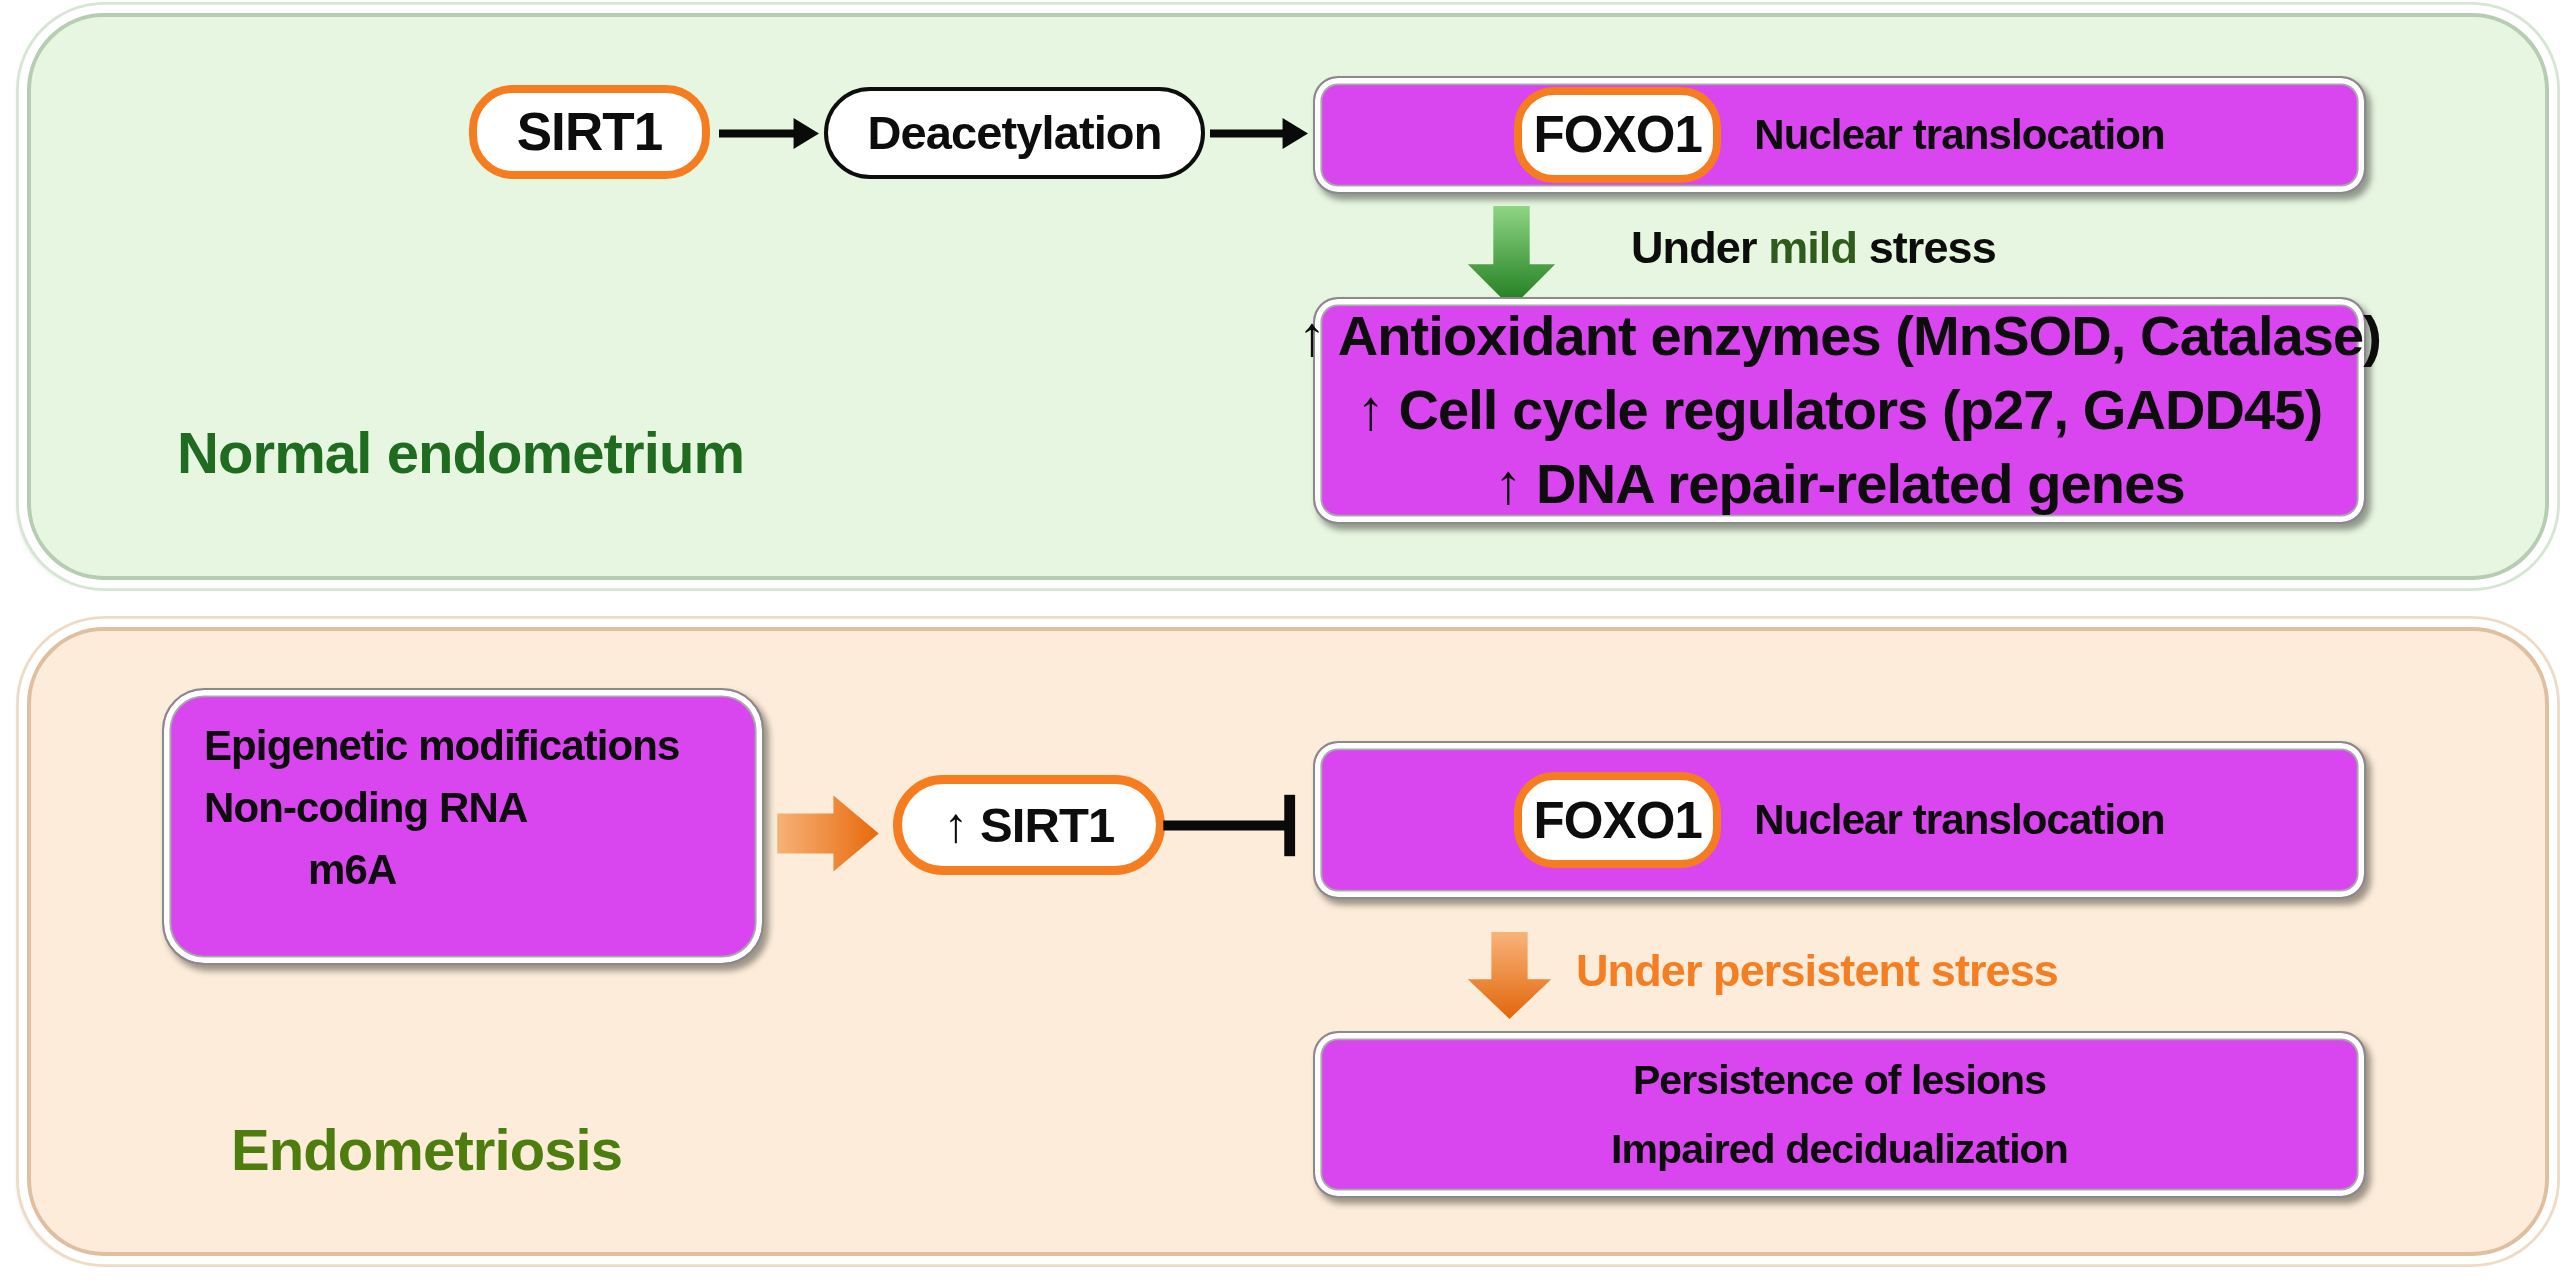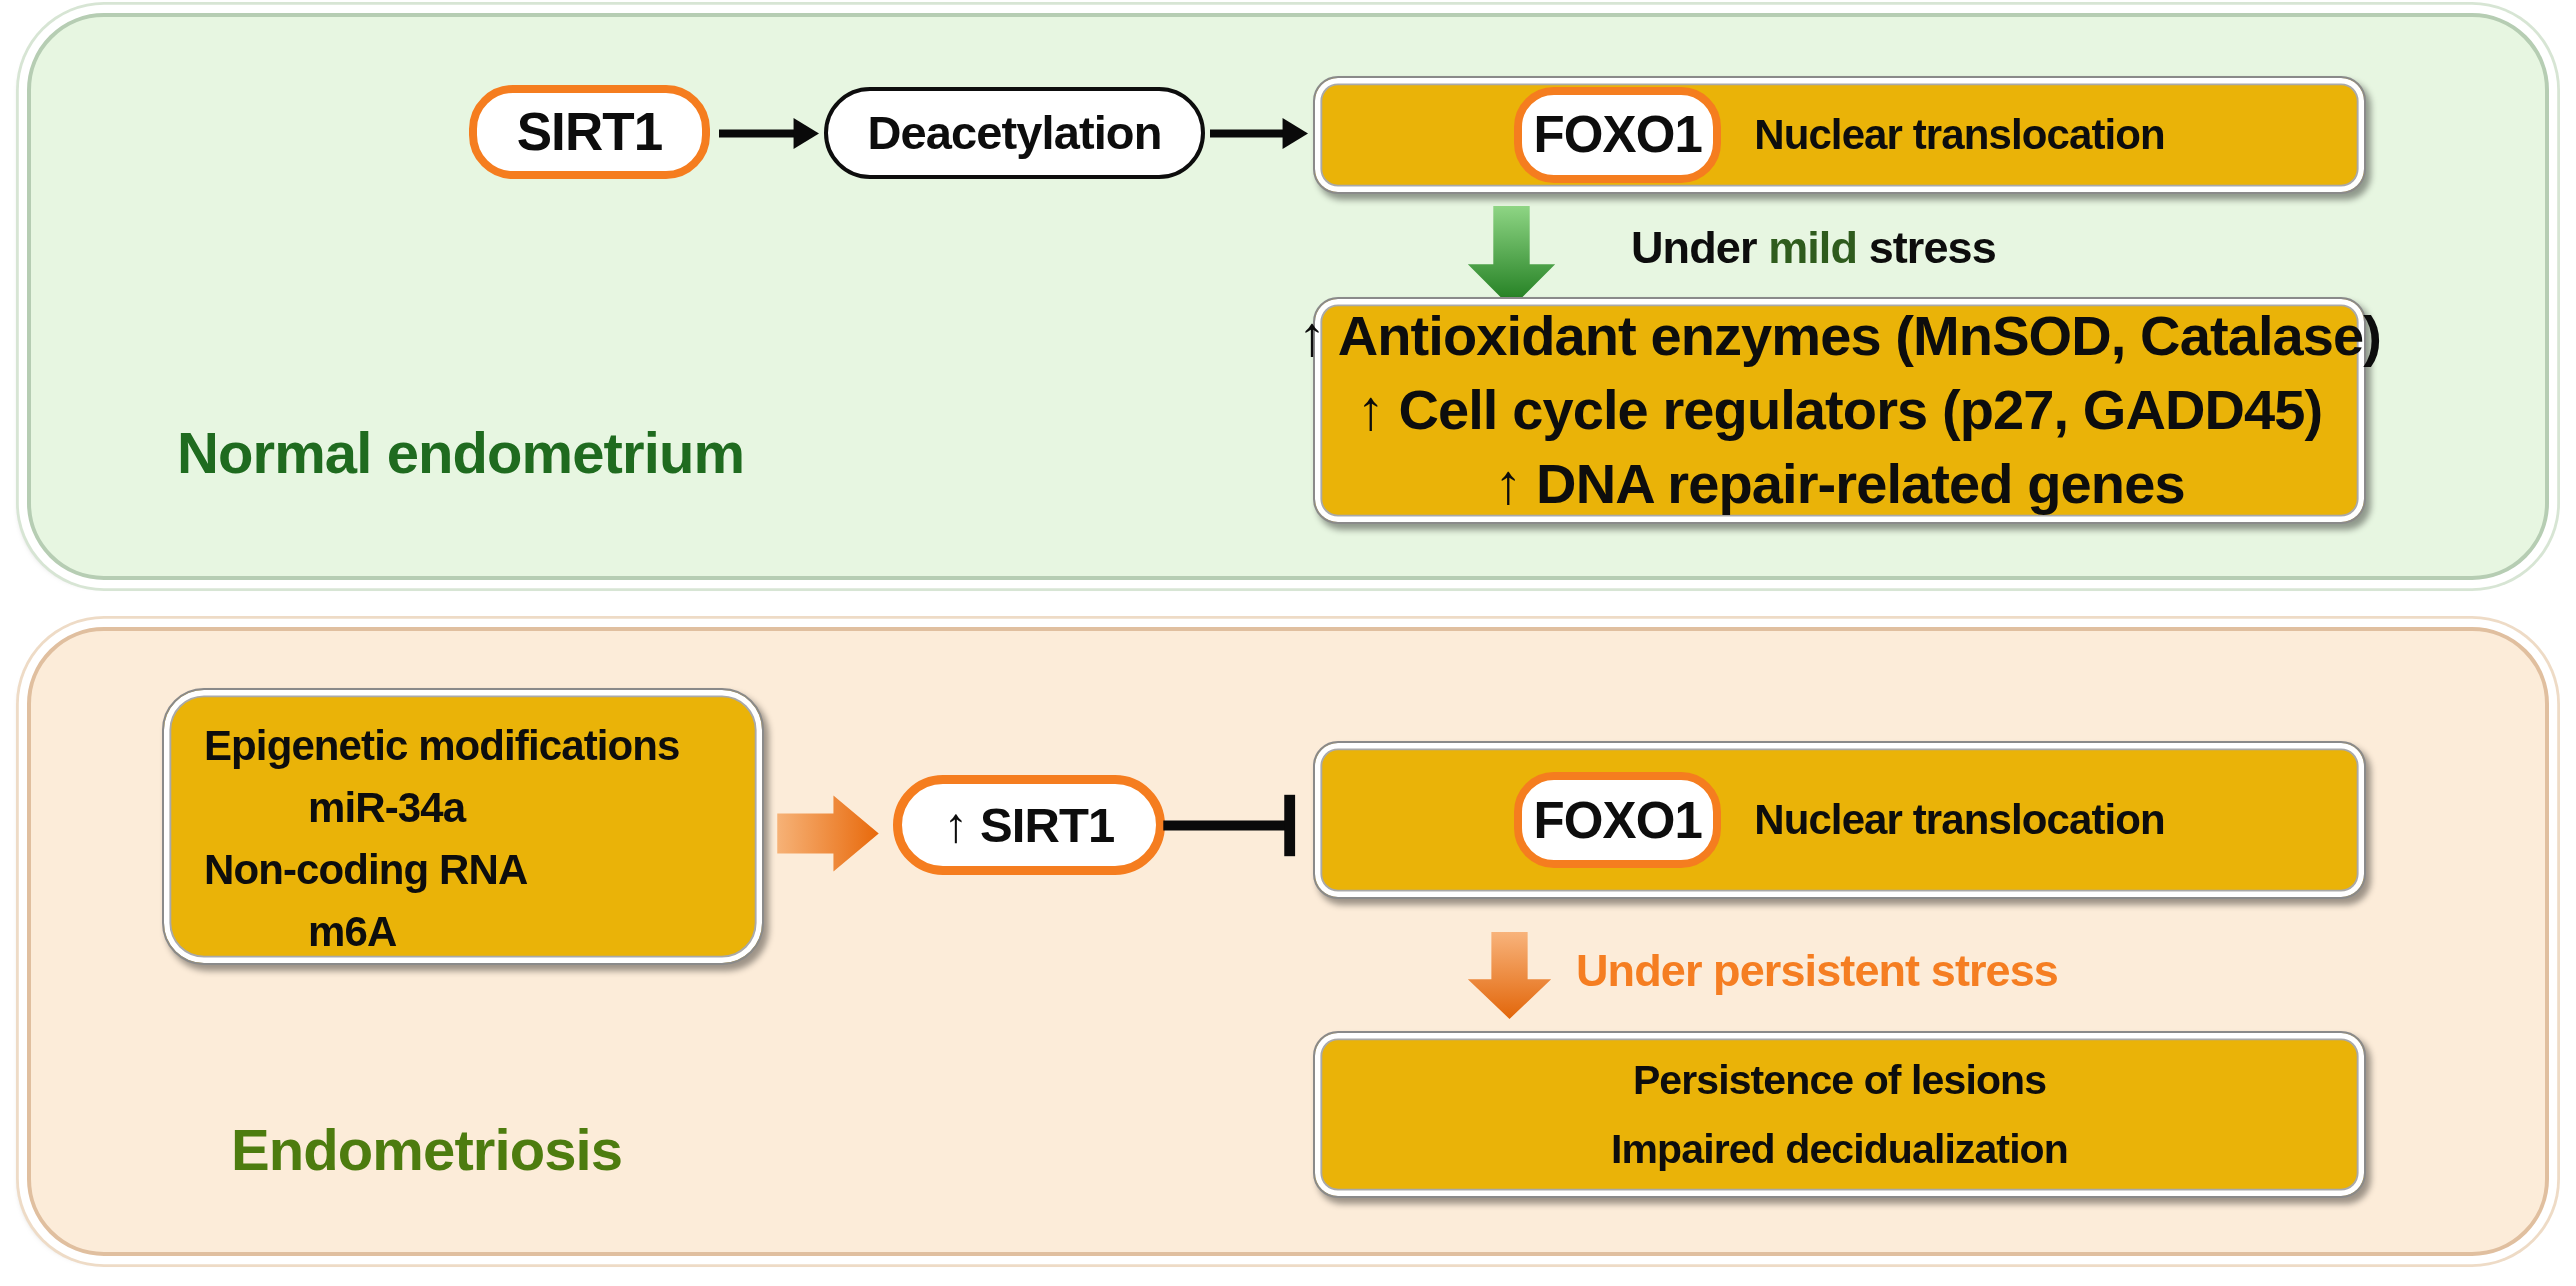--- a/index.html
+++ b/index.html
@@ -26,21 +26,21 @@
   .panel-orange {
     top: 627px; height: 629px;
     background: #fcecd9;
     border: 4.5px solid #e0bf9f;
     box-shadow: 0 0 0 8.2px #ffffff, 0 0 0 11px #eedbc6,
                 -6.3px 4.5px 6.3px -0.9px rgba(60,45,30,0.55);
   }
 
   
   .white-box {
-    position: absolute; background: #eab308;
+    position: absolute; background: #d946ef;
     border: 2.7px solid #8a8a8a; border-radius: 25px;
     box-shadow: inset 0 0 0 5.4px #ffffff, inset 0 0 0 7.3px #a9a9a9,
                 4.5px 5.4px 6.3px rgba(0,0,0,0.38);
   }
 
   
   .pill {
     position: absolute; background: #ffffff;
     display: flex; align-items: center; justify-content: center;
     letter-spacing: -0.9px; white-space: nowrap;
@@ -155,21 +155,20 @@
       <div class="line">↑ DNA repair-related genes</div>
     </div>
 
     <div class="panel-label normal-label">Normal endometrium</div>
   </section>
 
   <section class="panel panel-orange">
 
     <div class="white-box epi-box">
       <div class="line">Epigenetic modifications</div>
-      <div class="line indent">miR-34a</div>
       <div class="line">Non-coding RNA</div>
       <div class="line indent">m6A</div>
     </div>
 
     <svg class="conn or-right" width="102" height="87" viewBox="0 0 112 96">
       <defs>
         <linearGradient id="gOrangeH" x1="0" y1="0" x2="1" y2="0">
           <stop offset="0" stop-color="#f6b277"></stop>
           <stop offset="1" stop-color="#e8690b"></stop>
         </linearGradient>

